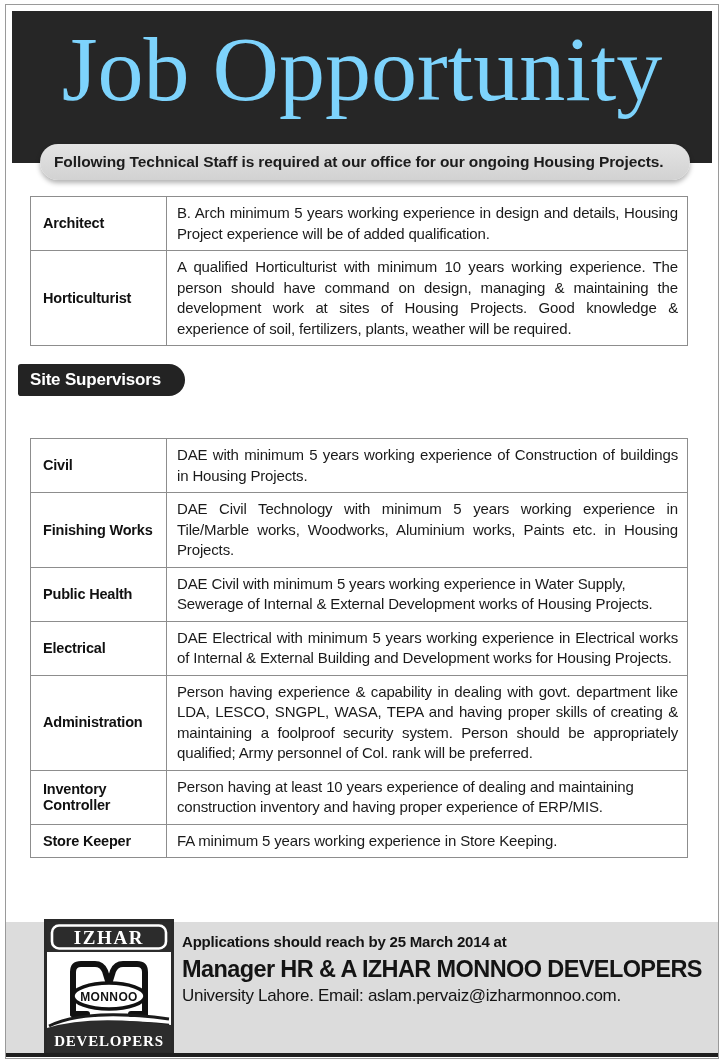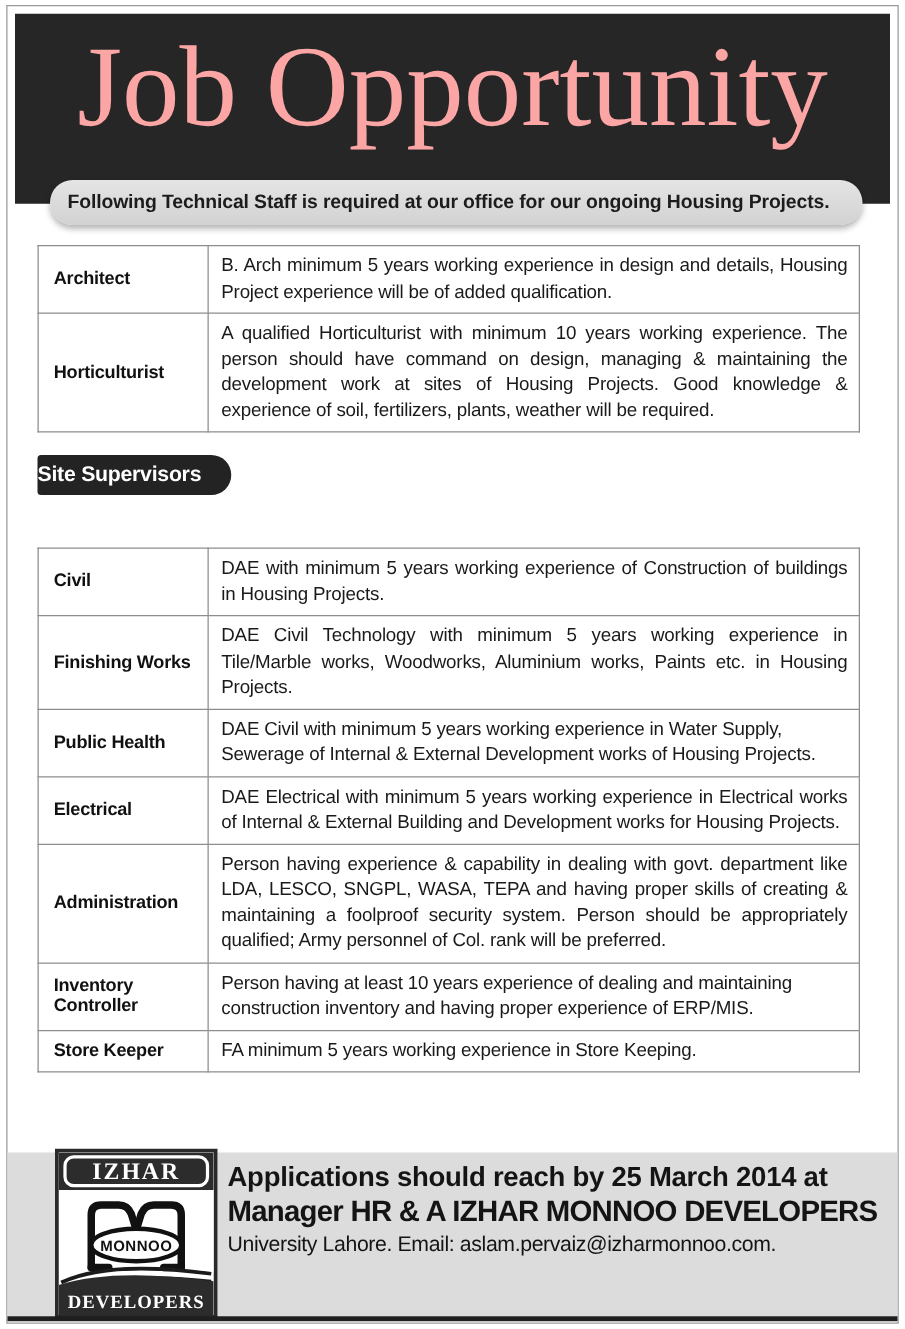--- a/index.html
+++ b/index.html
@@ -36,21 +36,21 @@
     height: 152px;
     background: #262626;
     box-sizing: border-box;
   }
   .header-title {
     position: absolute;
     left: 0;
     top: 4px;
     width: 700px;
     text-align: center;
-    color: #fca5a5;
+    color: #7dd3fc;
     font-family: "Liberation Serif", serif;
     font-size: 92px;
     line-height: 108px;
     letter-spacing: 0px;
     white-space: nowrap;
   }
 
   
   .subtitle-pill {
     position: absolute;
@@ -108,28 +108,28 @@
   td.desc.nojustify {
     text-align: left;
   }
 
   #table-top { top: 196px; }
   #table-super { top: 405px; margin-top: 33px; }
 
   
   .section-badge {
     position: absolute;
-    left: 30px;
+    left: 18px;
     top: 364px;
     height: 32px;
     background: #232323;
     border-radius: 3px 17px 17px 3px;
     display: flex;
     align-items: center;
-    padding: 0 24px 0 0;
+    padding: 0 24px 0 12px;
     box-sizing: border-box;
   }
   .section-badge-text {
     color: #ffffff;
     font-size: 17px;
     font-weight: bold;
     white-space: nowrap;
     letter-spacing: -0.2px;
   }
 
@@ -161,21 +161,21 @@
     box-sizing: border-box;
     overflow: hidden;
   }
   .footer-text-wrap {
     position: absolute;
     left: 182px;
     top: 930px;
     width: 520px;
   }
   .f-line1 {
-    font-size: 22px;
+    font-size: 15px;
     font-weight: bold;
     color: #141414;
     line-height: 24px;
     white-space: nowrap;
     letter-spacing: -0.2px;
   }
   .f-line2 {
     font-size: 23.5px;
     font-weight: bold;
     color: #141414;

